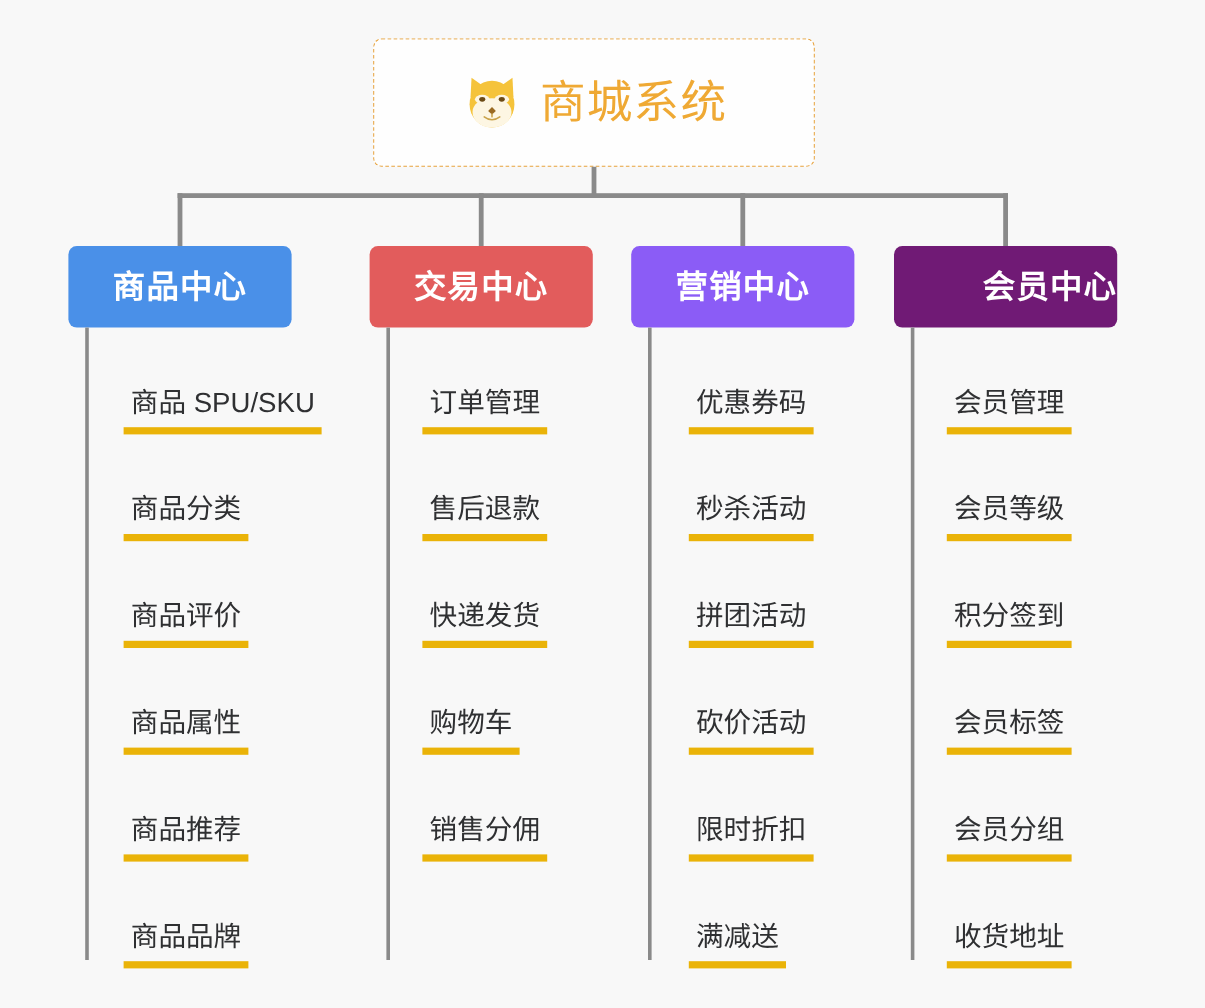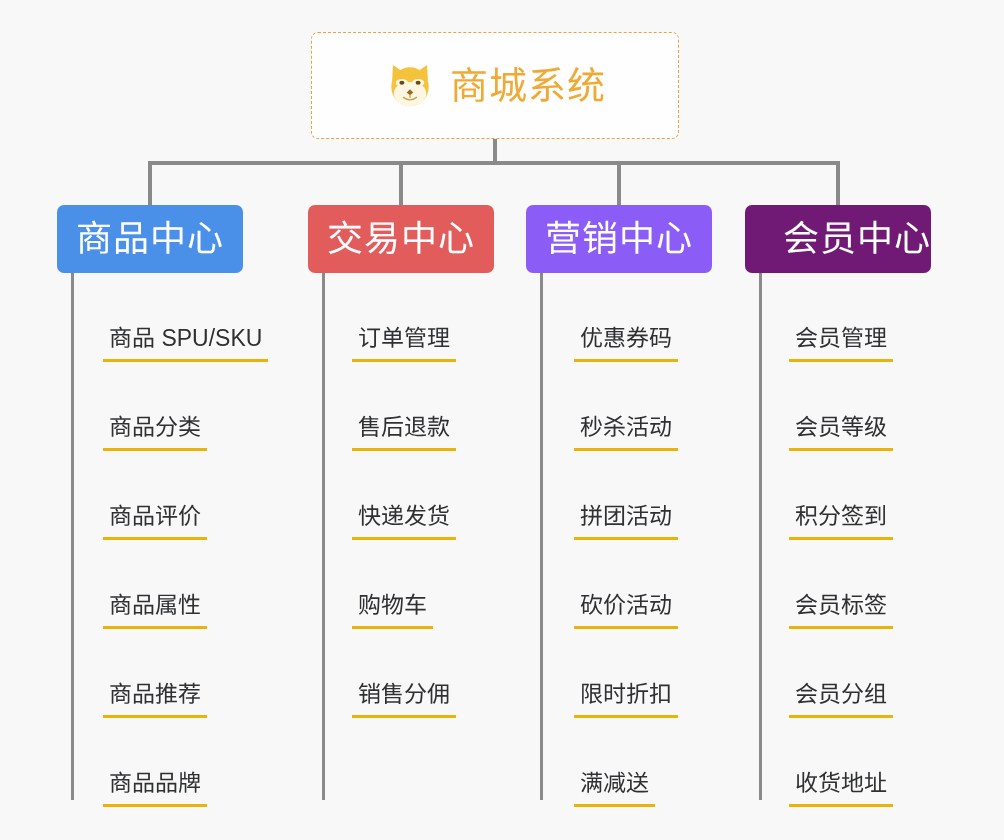--- a/index.html
+++ b/index.html
@@ -83,24 +83,25 @@
   .cat-box {
     box-sizing: border-box;
     height: 68px;
     border-radius: 7px;
     display: flex;
     align-items: center;
     justify-content: center;
   }
   .cat-label {
     color: #ffffff;
-    font-size: 36px;
+    font-size: 27px;
     line-height: 1;
     letter-spacing: 1px;
     white-space: nowrap;
+    font-weight: bold;
   }
 
   
   .leaf-list {
     position: relative;
     margin-top: 0;
     padding-top: 0;
   }
   .leaf-spine {
     position: absolute;
@@ -115,21 +116,21 @@
     align-items: flex-end;
     box-sizing: border-box;
   }
   .leaf-text {
     display: inline-block;
     font-size: 23px;
     line-height: 1;
     color: #2f3032;
     white-space: nowrap;
     padding: 0 6px 9px 6px;
-    border-bottom: 3px solid #eab308;
+    border-bottom: 6px solid #eab308;
   }
 
   
   
   #col-0 { left: 57px; }
   #col-0 .cat-box { width: 186px; background: #4a90e8; }
   #col-0 .leaf-spine { left: 14px; height: 527px; }
   #col-0 .leaf-item { padding-left: 14px; }
   #col-0 .leaf-text { margin-left: 32px; }
   #drop-0 { left: 148px; }

